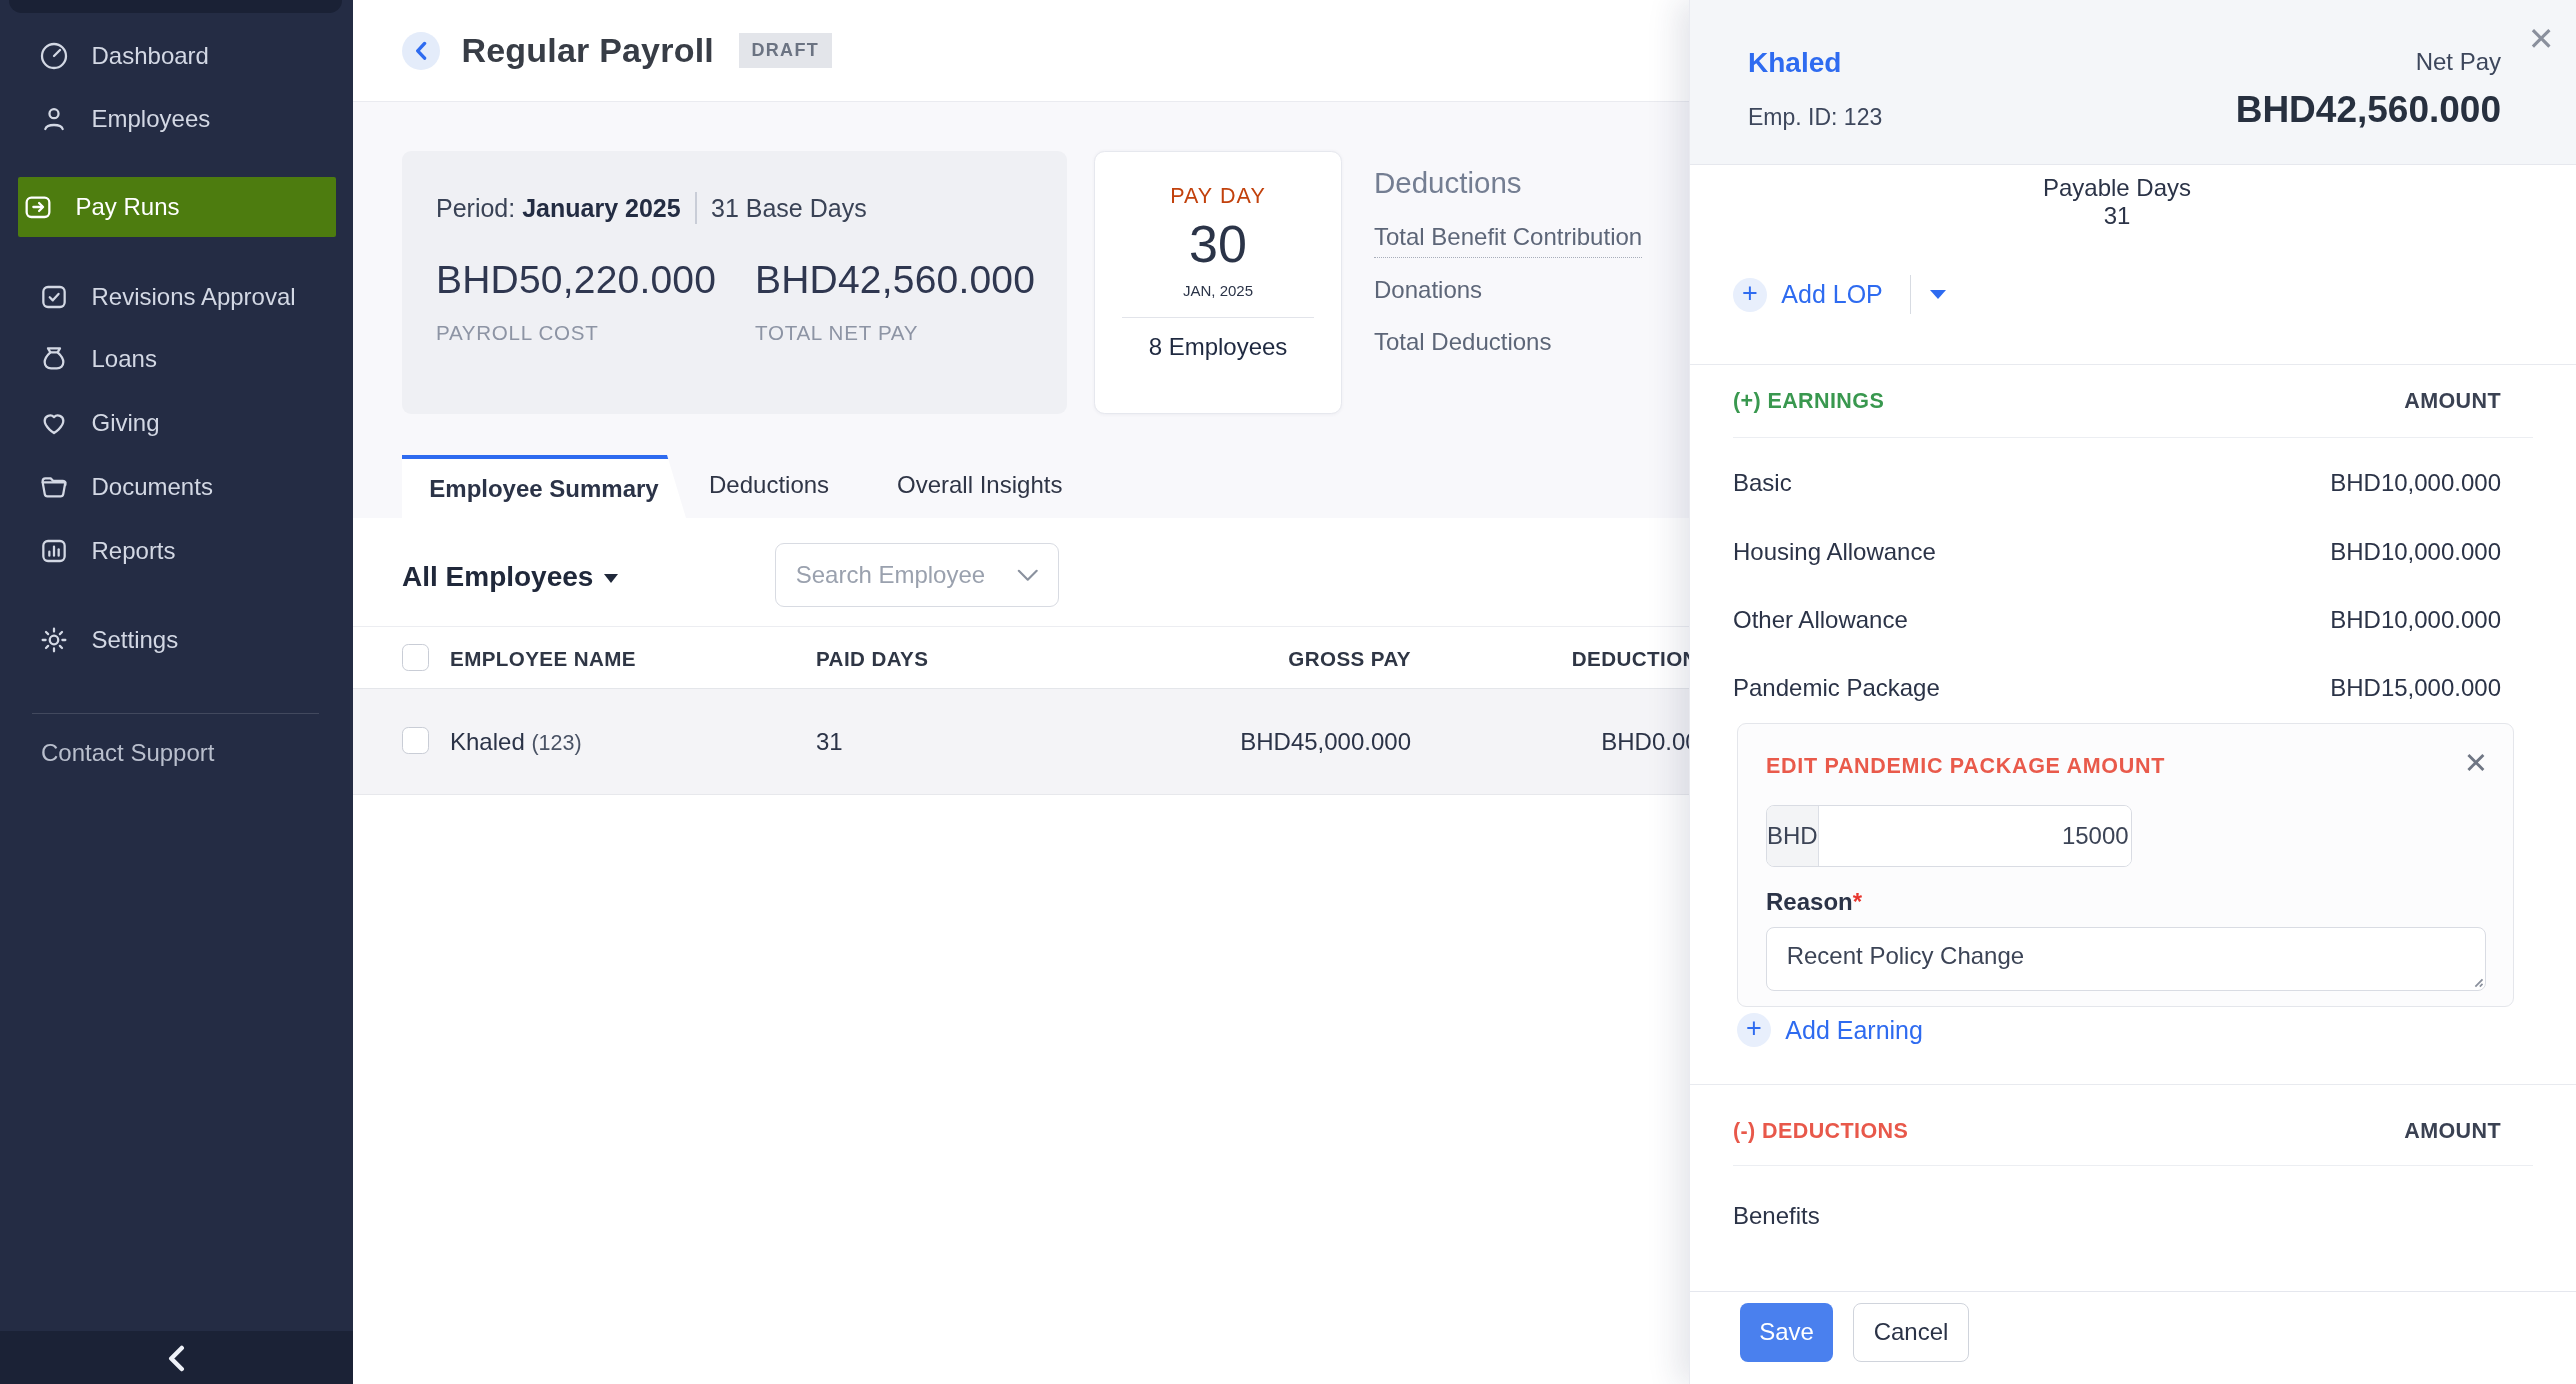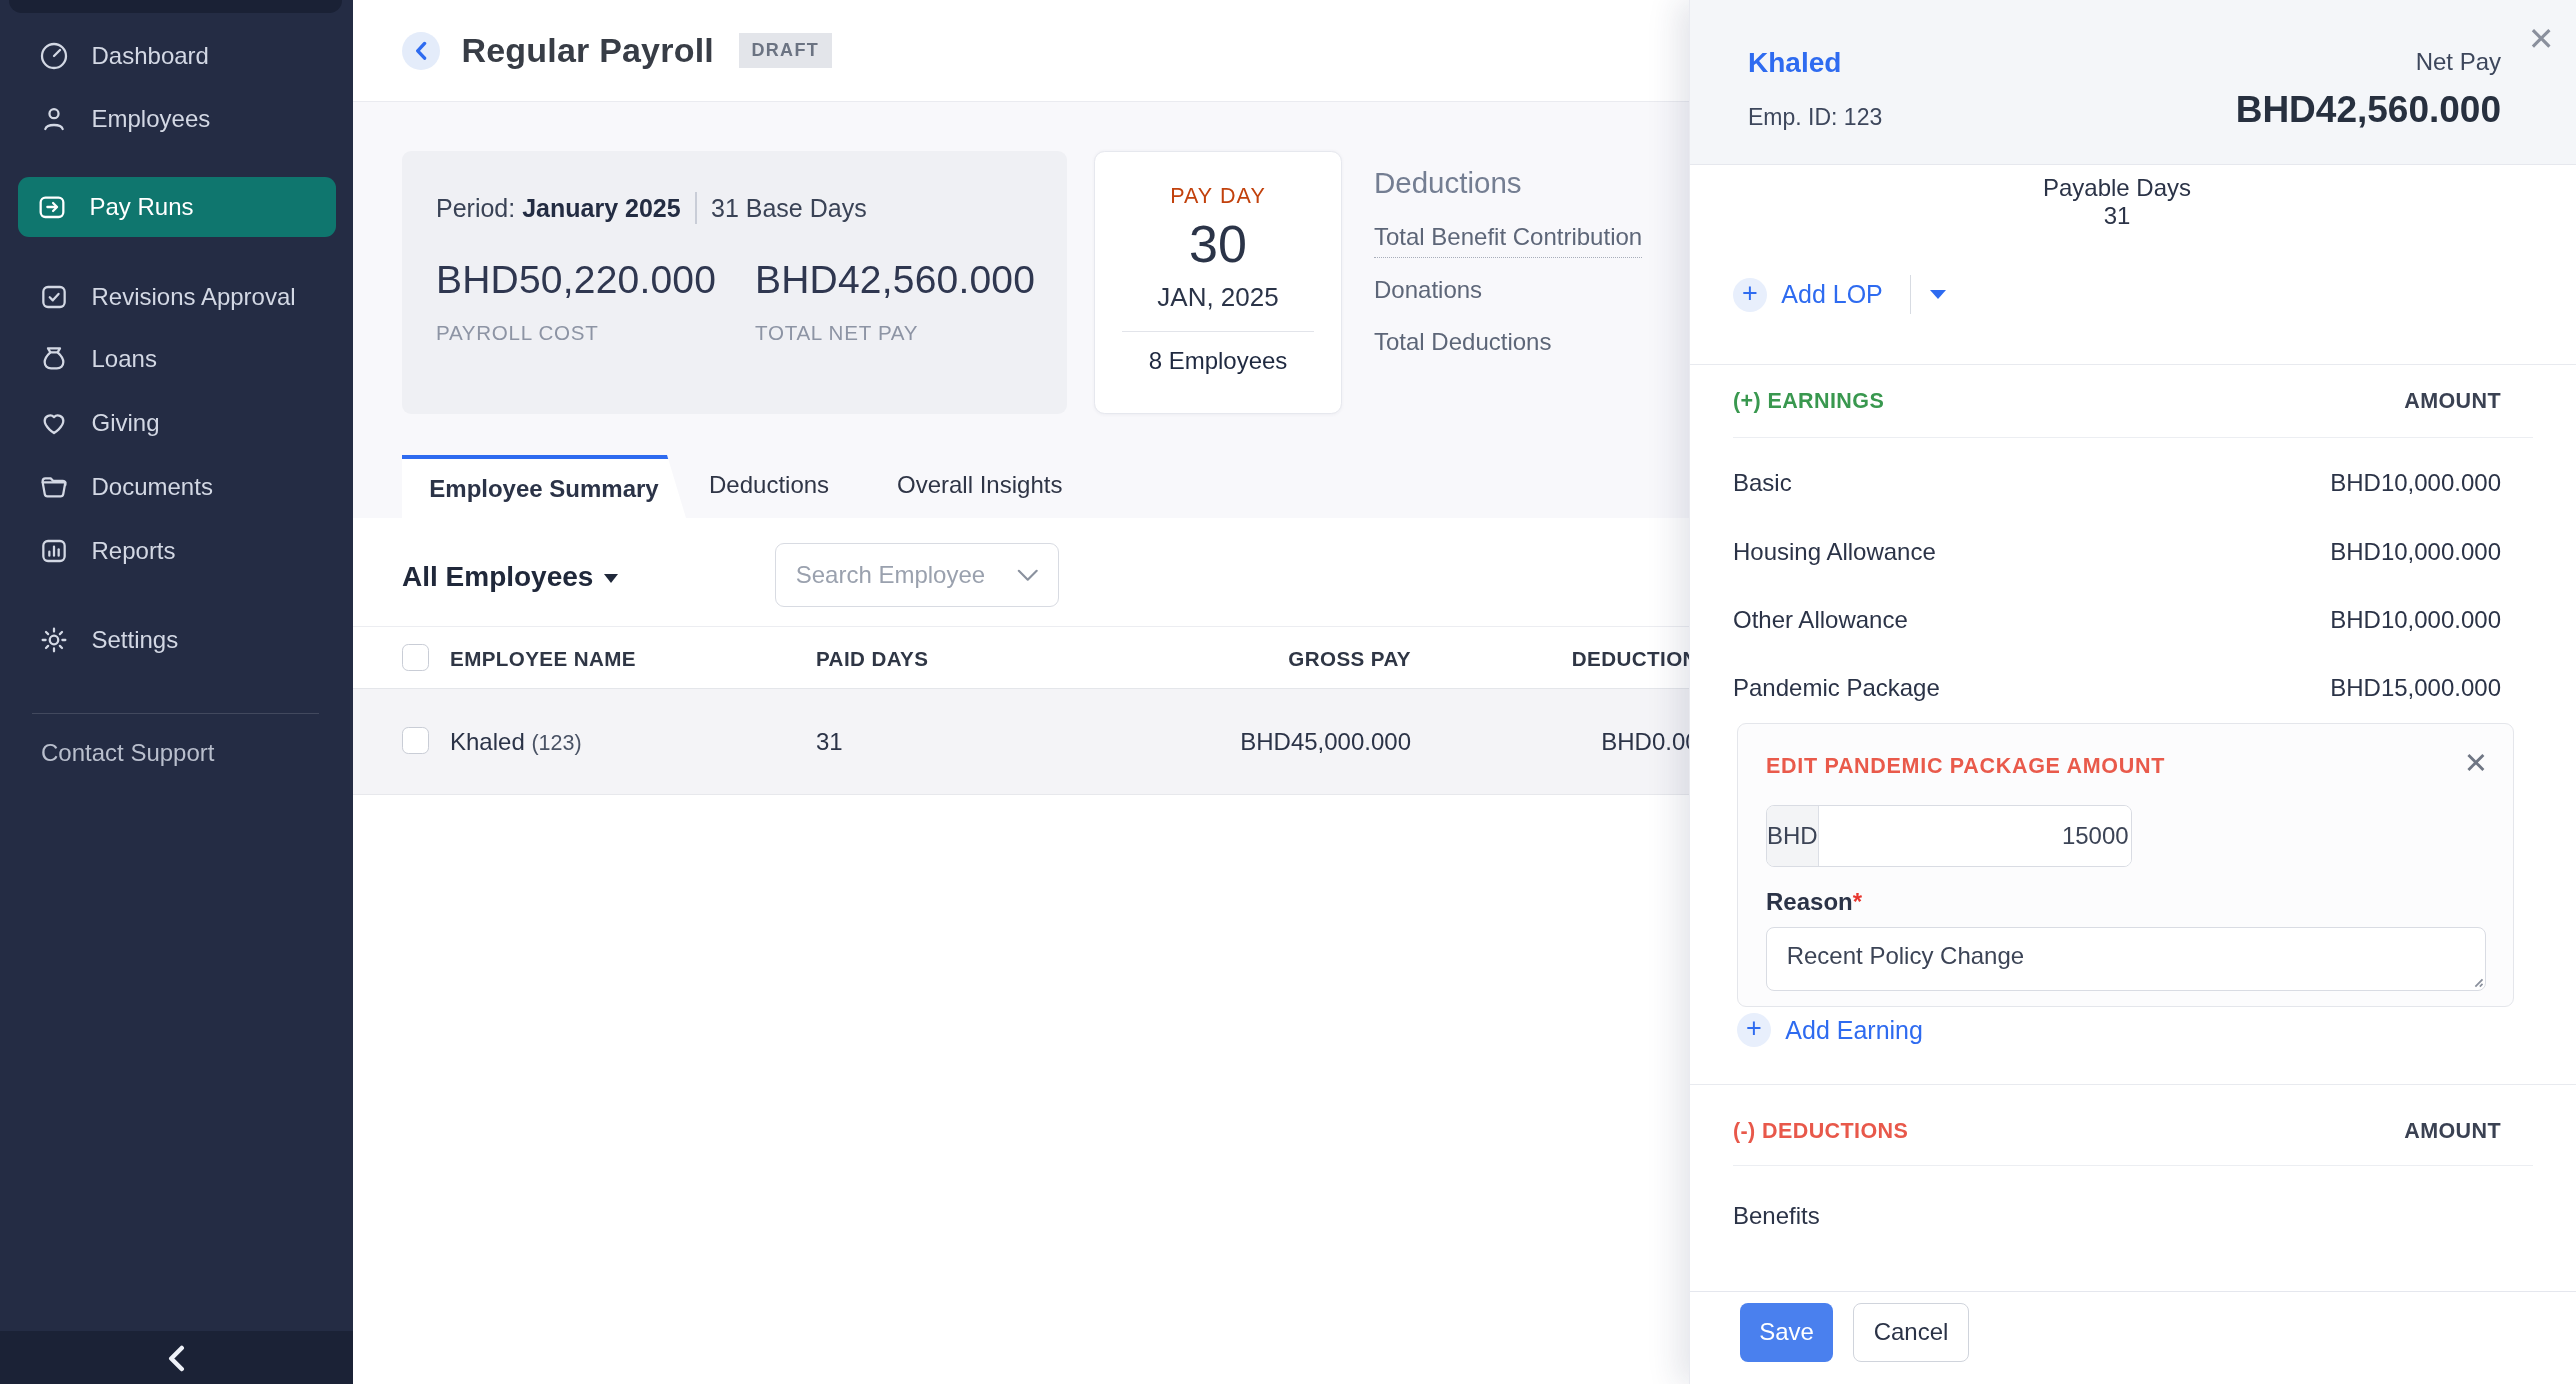--- a/index.html
+++ b/index.html
@@ -7,22 +7,22 @@
     font-family:"Liberation Sans","DejaVu Sans",sans-serif; background:#f8f8fb; color:#2b3347; }
 
   
   #sidebar { position:absolute; left:0; top:0; width:353px; height:1385px; background:#242c44; }
   #sidebar .top-strip { position:absolute; left:9px; right:10.7px; top:0; height:12.5px;
     background:#1a2135; border-radius:0 0 12.5px 12.5px; }
   .nav-item { position:absolute; left:0; width:100%; height:63px; display:flex; align-items:center;
     padding-left:38px; gap:21.5px; color:#d3d8e4; font-size:24px; font-weight:500; cursor:pointer; }
   .nav-item svg { width:32px; height:32px; stroke:#d3d8e4; fill:none; stroke-width:1.7;
     stroke-linecap:round; stroke-linejoin:round; flex:0 0 32px; }
-  .nav-item.active { left:18px; width:318px; height:60px; background:#0f766e; border-radius:11px;
-    padding-left:18px; color:#ffffff; }
+  .nav-item.active { left:18px; width:318px; height:60px; background:#4d7c0f; border-radius:2px;
+    padding-left:4px; color:#ffffff; }
   .nav-item.active svg { stroke:#ffffff; }
   #sidebar .divider { position:absolute; left:32px; right:34px; top:713px; height:0.9px; background:rgba(255,255,255,.14); }
   #contact-support { position:absolute; left:41px; top:739px; color:#b9bfcd; font-size:24px; cursor:pointer; }
   #sidebar .bottom-bar { position:absolute; left:0; bottom:0; width:100%; height:54px; background:#1b2236;
     display:flex; align-items:center; justify-content:center; cursor:pointer; }
   #sidebar .bottom-bar svg { width:23px; height:27px; stroke:#eef1f8; stroke-width:3; fill:none;
     stroke-linecap:round; stroke-linejoin:round; }
 
   
   #main { position:absolute; left:353px; top:0; width:2223px; height:1385px; background:#f8f8fb; }
@@ -42,21 +42,21 @@
   #summary-card .period b { color:#232c42; font-weight:600; }
   #summary-card .vsep { width:1.8px; height:32px; background:#c9cdd7; }
   .sum-amount { position:absolute; top:107px; font-size:39px; font-weight:500; color:#2f3750; letter-spacing:0.2px; }
   .sum-label { position:absolute; top:170px; font-size:20.6px; color:#8d94a4; letter-spacing:0.7px; }
 
   
   #payday-card { position:absolute; left:741px; top:151px; width:248px; height:263px; background:#fff;
     border:0.9px solid #e6e8ee; border-radius:10.7px; box-shadow:0 0.9px 3.6px rgba(30,40,70,.05); text-align:center; }
   #payday-card .pd-label { margin-top:32px; font-size:21.5px; color:#c2410c; letter-spacing:1.1px; }
   #payday-card .pd-day { margin-top:5.4px; font-size:52px; font-weight:500; color:#2b3448; }
-  #payday-card .pd-month { margin-top:7.2px; font-size:26px; color:#2b3448; }
+  #payday-card .pd-month { margin-top:7.2px; font-size:15px; color:#2b3448; }
   #payday-card .pd-div { margin:18px 27px 0; height:0.9px; background:#e2e4ea; }
   #payday-card .pd-emp { margin-top:16px; font-size:24px; color:#1f2940; }
 
   
   #deductions-block { position:absolute; left:1021px; top:166px; }
   #deductions-block h3 { font-size:29.5px; font-weight:500; color:#747e92; margin-bottom:23px; }
   #deductions-block .ded-item { font-size:24px; color:#5d6678; margin-bottom:24px; width:max-content; }
   #deductions-block .ded-item.dotted { border-bottom:1.8px dotted #a8aeba; padding-bottom:6.3px; margin-bottom:18px; cursor:pointer; }
 
   

